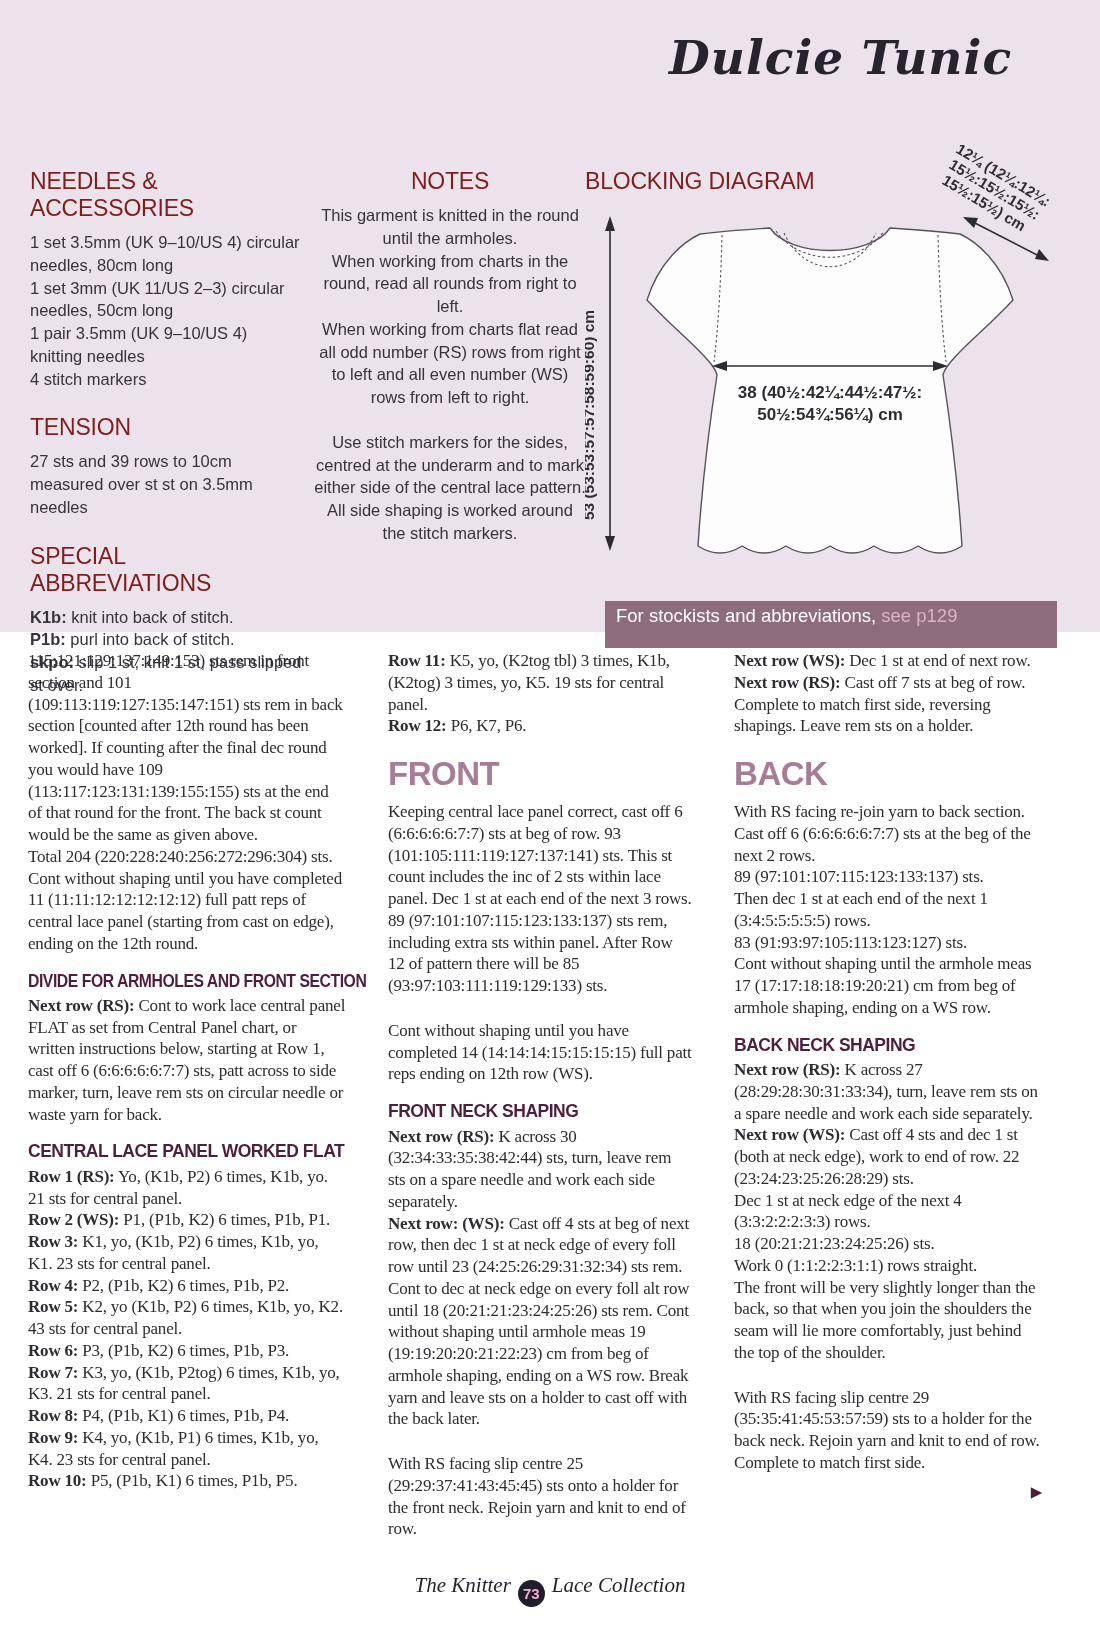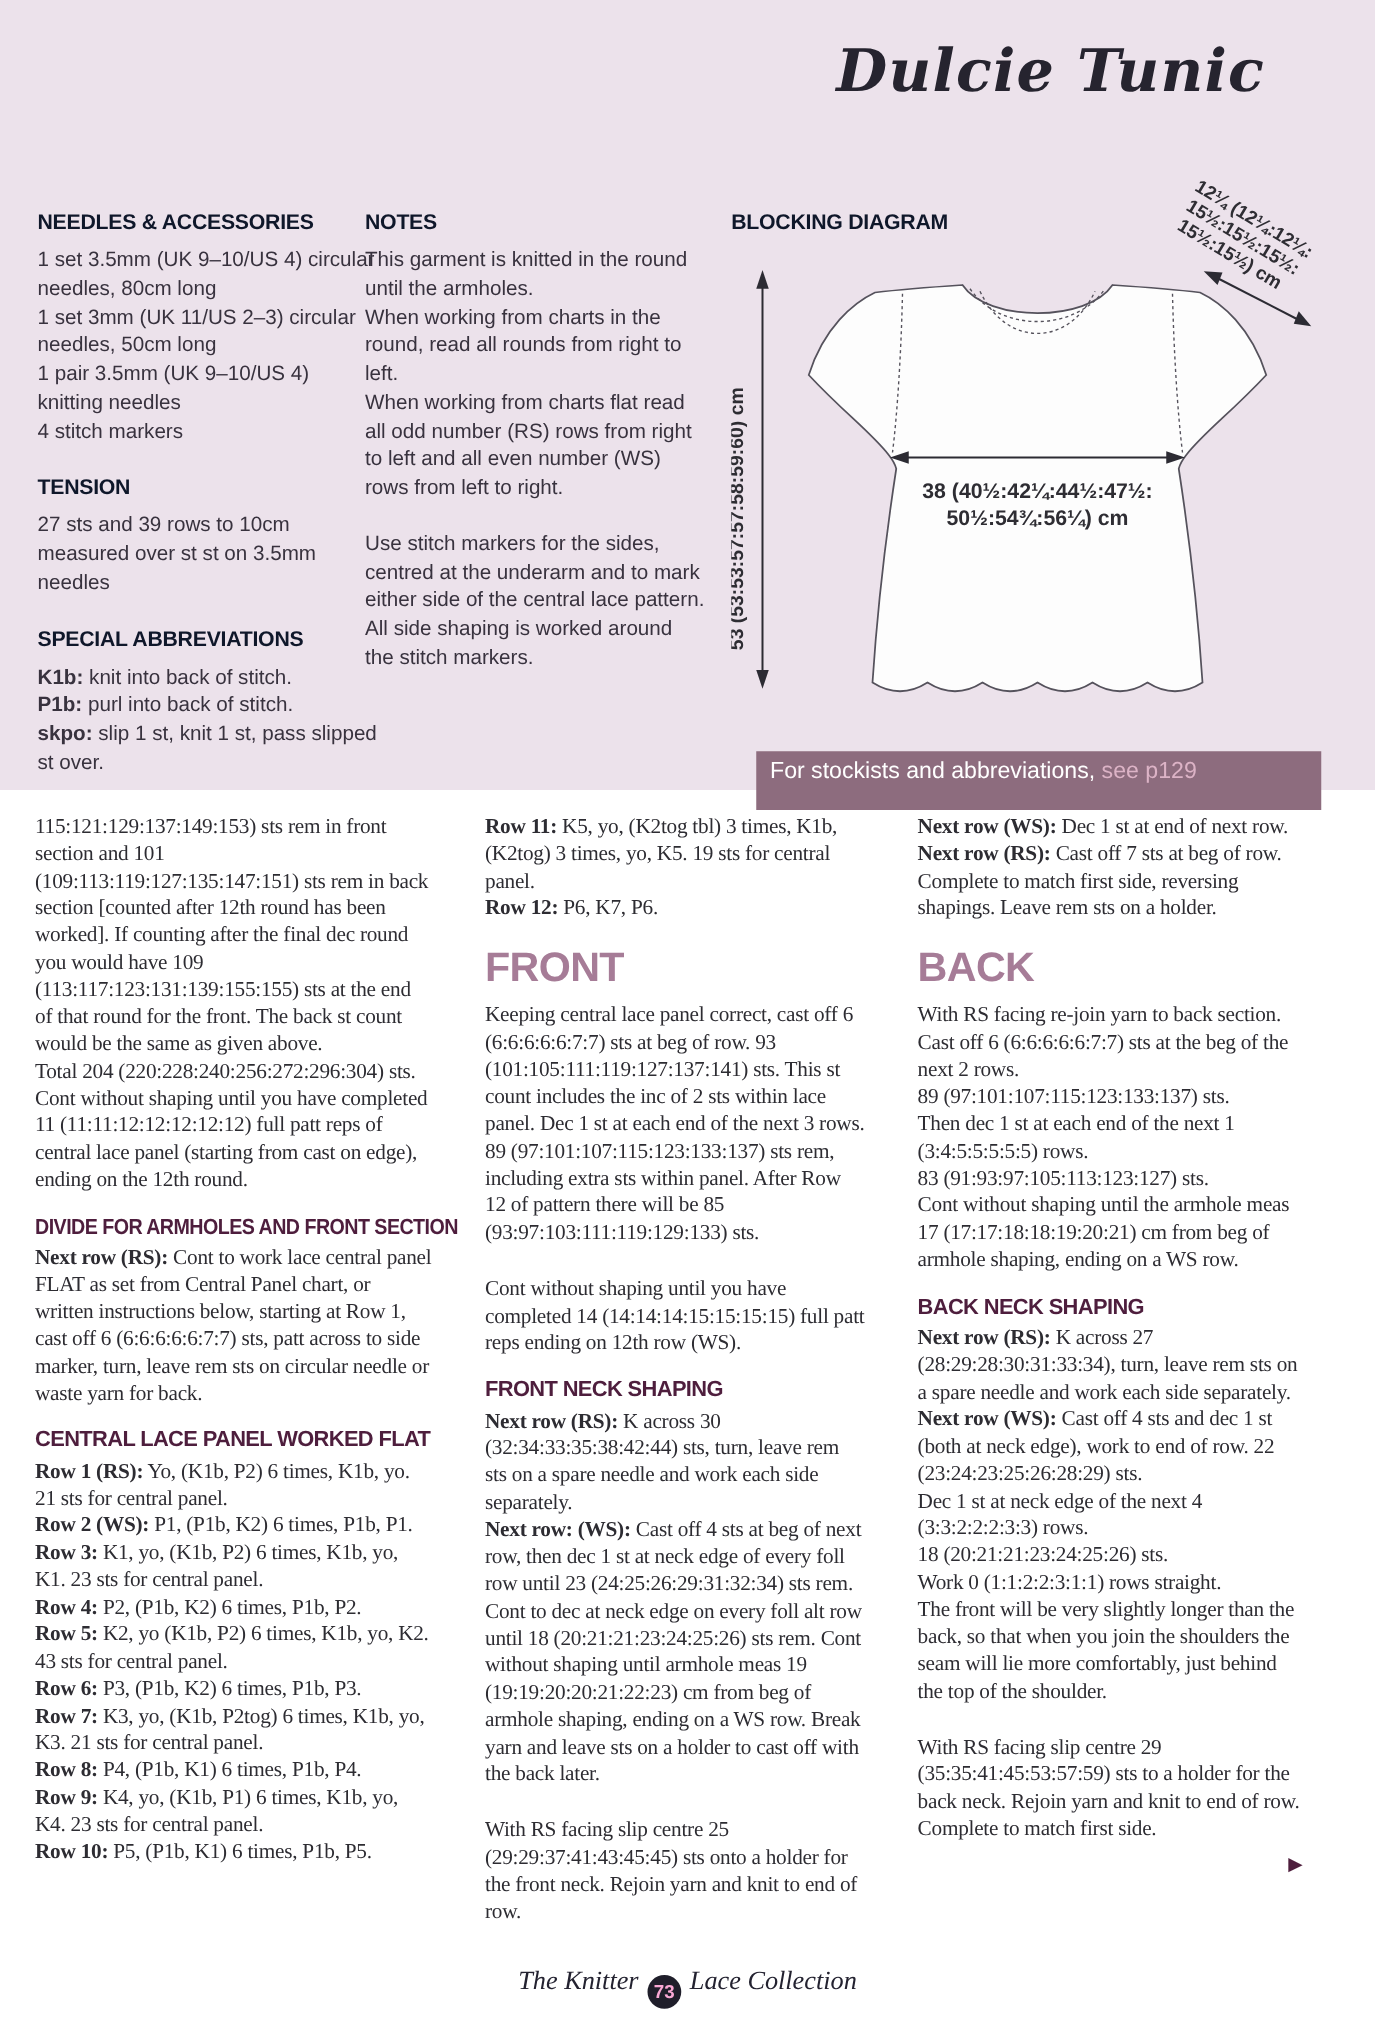--- a/index.html
+++ b/index.html
@@ -9,24 +9,24 @@
     font-family:"Liberation Sans", sans-serif;
   }
   .top-band { position:absolute; left:0; top:0; width:1100px; height:632px; background:#ece2eb; }
   .page-title {
     position:absolute; top:30px; right:88px;
     font-family:"DejaVu Serif","Liberation Serif",serif; font-style:italic;
     font-size:47px; color:#26242f; letter-spacing:1px;
   }
   .info-col { position:absolute; top:168px; }
   .col-a { left:30px;  width:274px; }
-  .col-b { left:292px; width:272px; }
+  .col-b { left:314px; width:272px;text-align:center; }
   .col-c { left:585px; width:500px; }
   .info-h {
-    font-size:17px; font-weight:bold; color:#0f172a;
+    font-size:23px; font-weight:normal; color:#7f1d1d;
     letter-spacing:-0.2px; margin-bottom:9px;
   }
   .info-col p { font-size:16.5px; line-height:1.38; color:#38323e; }
   .mt  { margin-top:24px; }
   .gap-top { margin-top:22px; }
   .abbr b { color:#38323e; }
 
   .diagram-svg { position:absolute; left:585px; top:140px; }
   .banner {
     position:absolute; left:605px; top:601px; width:452px; height:47px;

